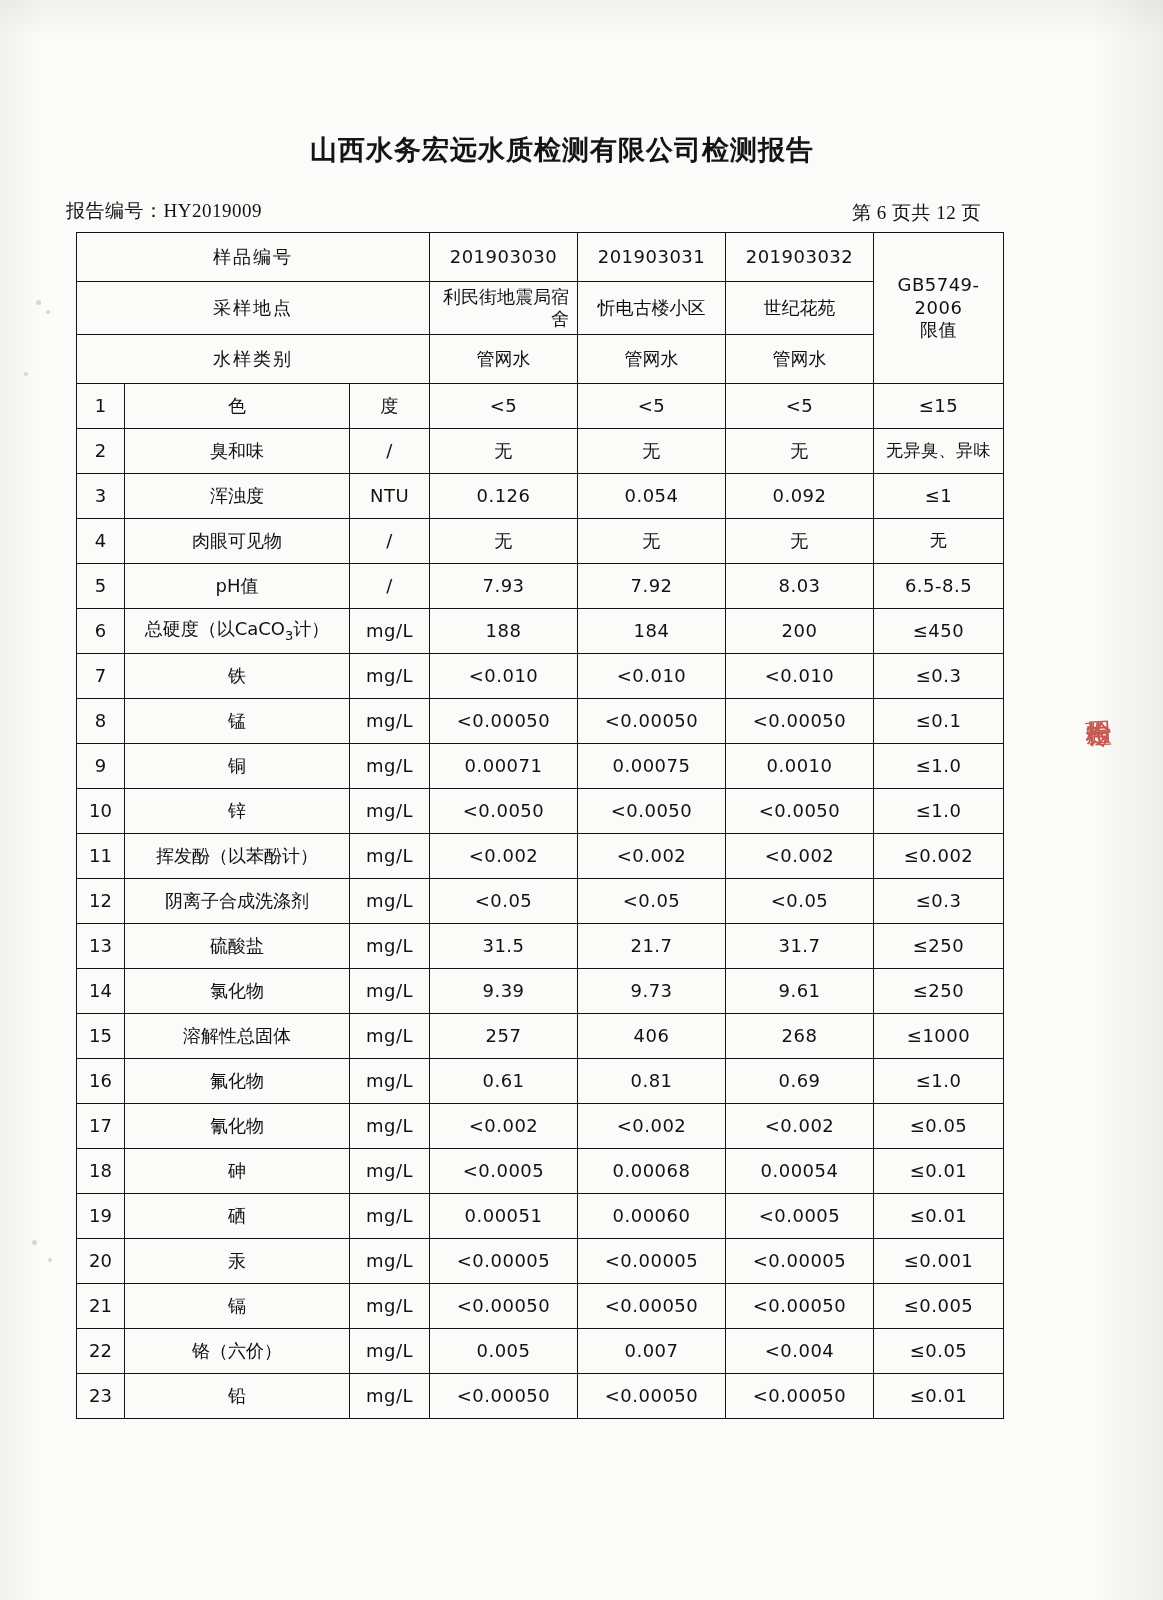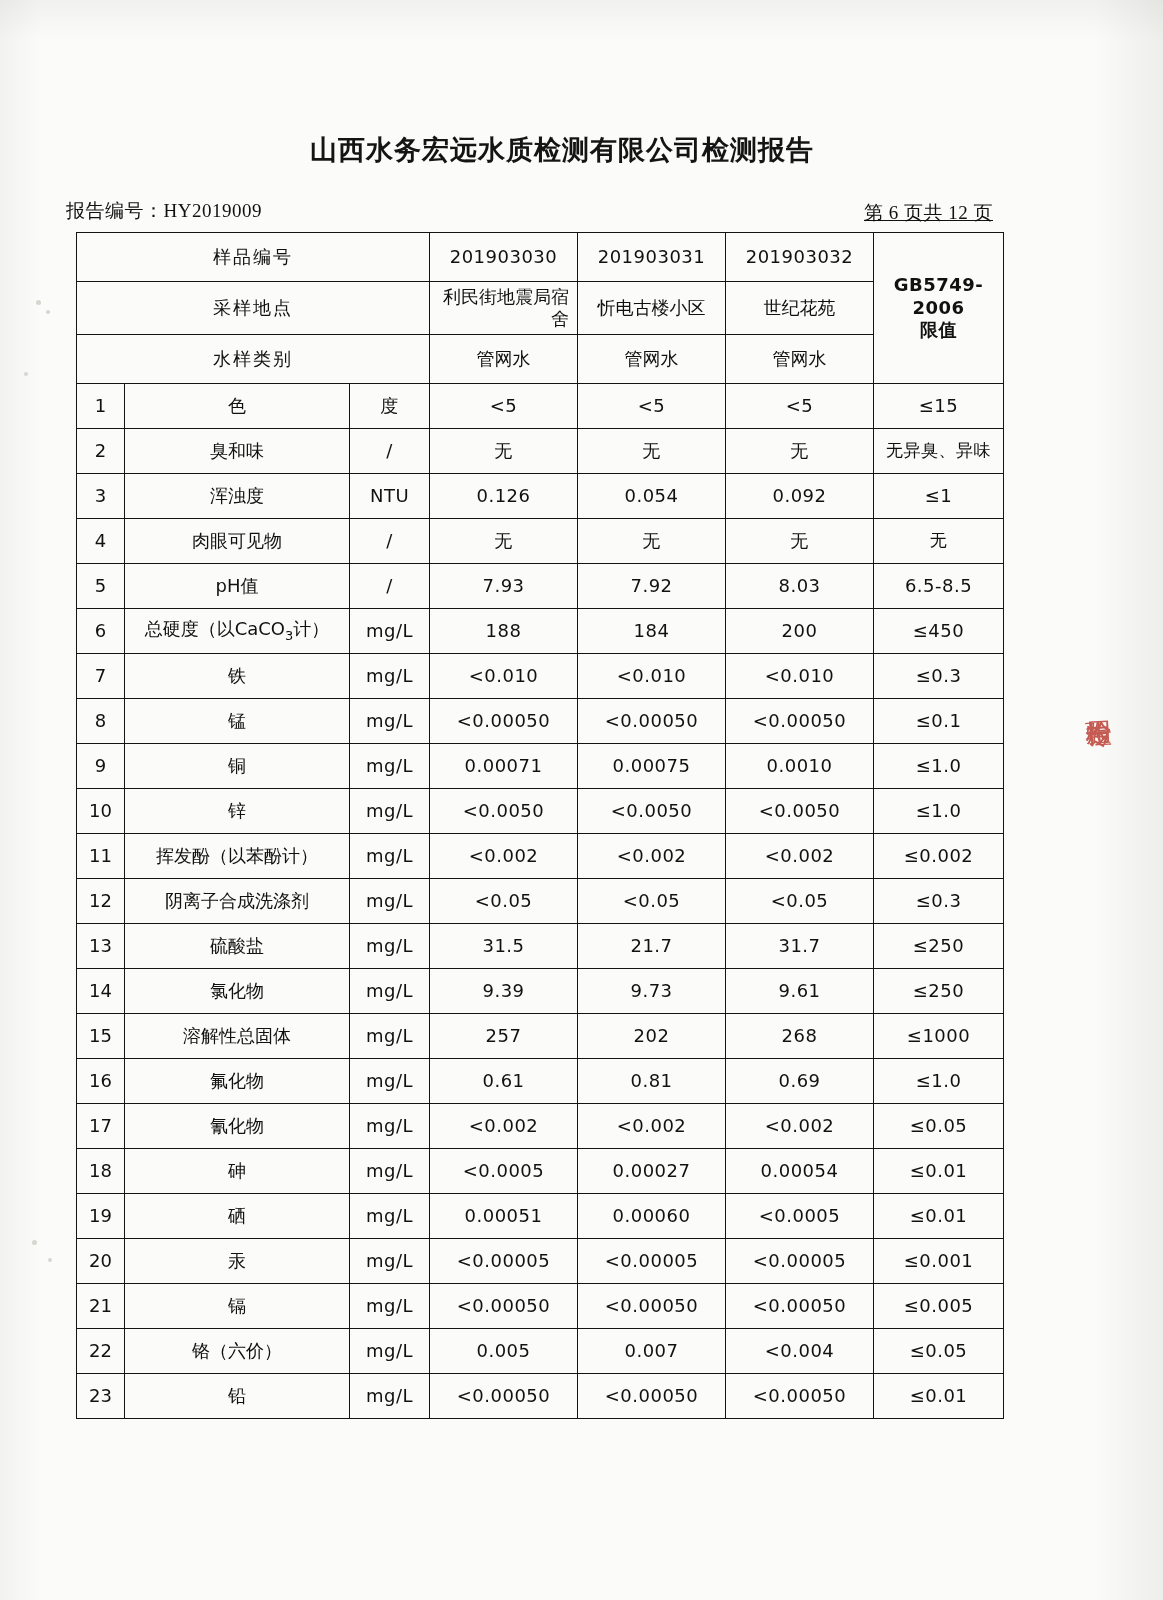--- a/index.html
+++ b/index.html
@@ -58,26 +58,25 @@
   .report-no {
     position: absolute;
     left: 66px;
     top: 198px;
     font-size: 19px;
     font-family: "Liberation Serif", serif;
     letter-spacing: 0.5px;
   }
   .page-no {
     position: absolute;
-    right: 170px;
+    right: 182px;
     top: 200px;
     font-size: 19px;
     font-family: "Liberation Serif", serif;
     letter-spacing: 0.5px;
-    text-decoration: underline;
   }
   table.main {
     position: absolute;
     left: 76px;
     top: 232px;
     width: 927px;
     border-collapse: collapse;
     table-layout: fixed;
   }
   table.main td, table.main th {
@@ -120,21 +119,20 @@
     height: 48px;
   }
   .body-row td {
     height: 44px;
   }
   .limit-head {
     font-family: "Liberation Serif", serif;
     font-size: 20px;
     line-height: 1.9;
     letter-spacing: 0.5px;
-    font-weight: bold;
   }
   sub { font-size: 13px; }
   .stamp {
     position: absolute;
     right: 48px;
     top: 700px;
     width: 34px;
     height: 140px;
     color: #b3261b;
     font-family: "DejaVu Sans", sans-serif;
@@ -326,21 +324,21 @@
           <td class="num">9.39</td>
           <td class="num">9.73</td>
           <td class="num">9.61</td>
           <td class="limit">≤250</td>
         </tr>
         <tr class="body-row">
           <td class="idx">15</td>
           <td class="name">溶解性总固体</td>
           <td class="unit">mg/L</td>
           <td class="num">257</td>
-          <td class="num">202</td>
+          <td class="num">406</td>
           <td class="num">268</td>
           <td class="limit">≤1000</td>
         </tr>
         <tr class="body-row">
           <td class="idx">16</td>
           <td class="name">氟化物</td>
           <td class="unit">mg/L</td>
           <td class="num">0.61</td>
           <td class="num">0.81</td>
           <td class="num">0.69</td>
@@ -353,21 +351,21 @@
           <td class="num">&lt;0.002</td>
           <td class="num">&lt;0.002</td>
           <td class="num">&lt;0.002</td>
           <td class="limit">≤0.05</td>
         </tr>
         <tr class="body-row">
           <td class="idx">18</td>
           <td class="name">砷</td>
           <td class="unit">mg/L</td>
           <td class="num">&lt;0.0005</td>
-          <td class="num">0.00027</td>
+          <td class="num">0.00068</td>
           <td class="num">0.00054</td>
           <td class="limit">≤0.01</td>
         </tr>
         <tr class="body-row">
           <td class="idx">19</td>
           <td class="name">硒</td>
           <td class="unit">mg/L</td>
           <td class="num">0.00051</td>
           <td class="num">0.00060</td>
           <td class="num">&lt;0.0005</td>

